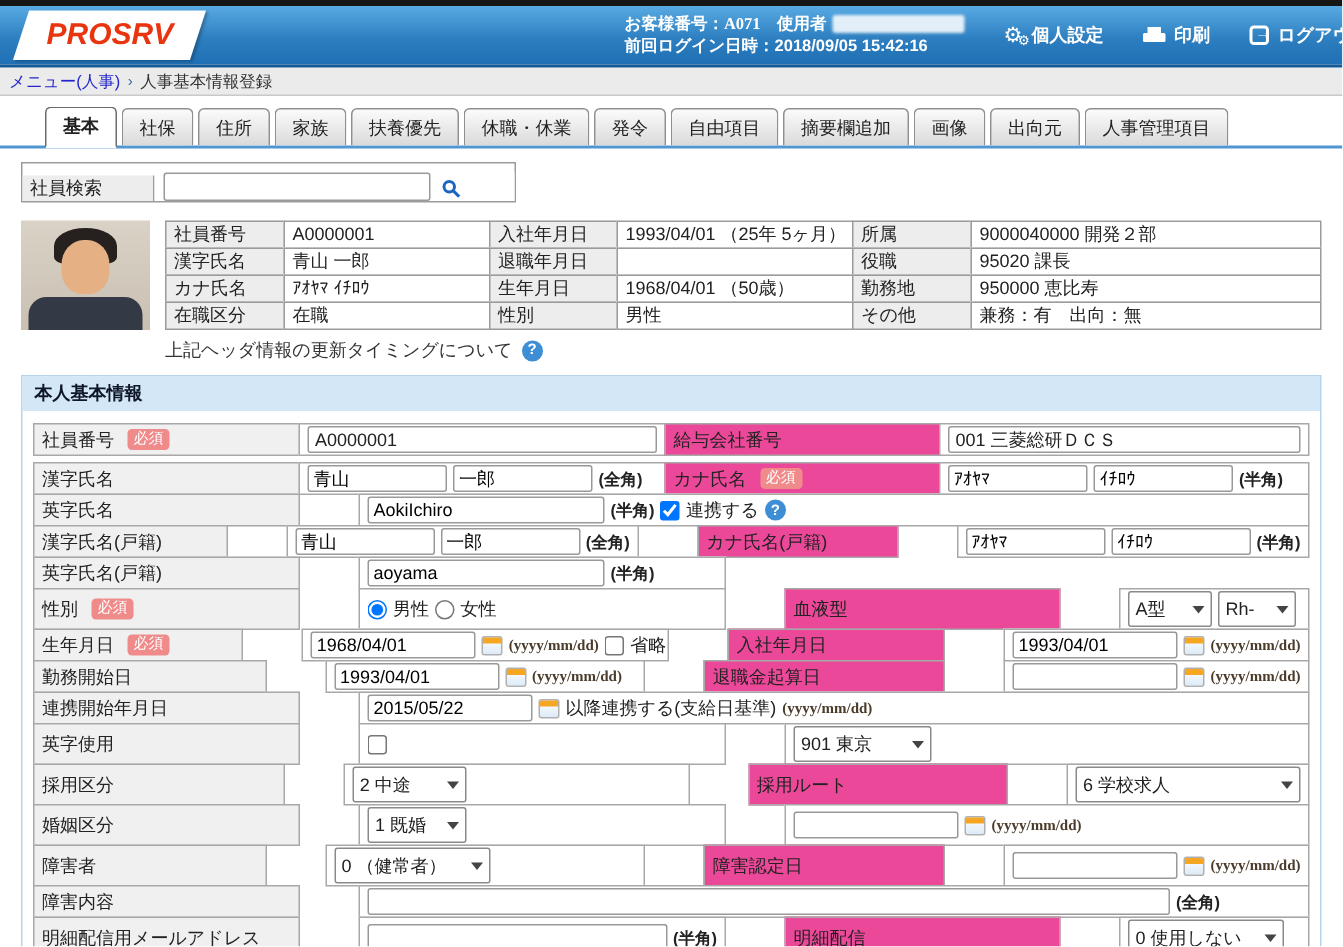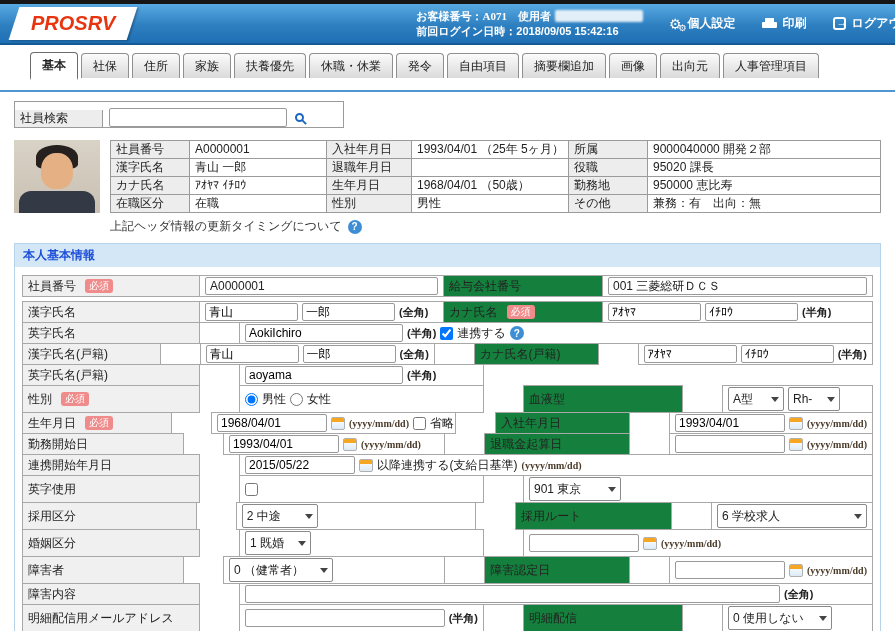--- a/index.html
+++ b/index.html
@@ -26,21 +26,21 @@
   .icon-logout::after { content:"→"; position:absolute; color:#fff; font-size:11px; font-weight:bold; left:2px; top:-3px; }
   .logout-btn { margin-right:-18px; }
 
   
   .breadcrumb-bar { height:19px; background:#ebebeb; border-bottom:1px solid #c9c9c9; display:flex; align-items:center; padding-left:6px; font-size:11px; gap:5px; }
   .bc-link { color:#2424cc; text-decoration:none; }
   .bc-sep { color:#2e6fb0; font-size:10px; }
   .bc-current { color:#333; }
 
   
-  .tab-bar { padding:7px 0 12px 30px; border-bottom:2px solid #4f96d2; display:flex; align-items:flex-end; gap:3px; background:#fff; }
+  .tab-bar { padding:7px 0 0 30px; border-bottom:2px solid #4f96d2; display:flex; align-items:flex-end; gap:3px; background:#fff; }
   .tab { border:1px solid #8f8f8f; border-bottom:none; border-radius:4px 4px 0 0; background:linear-gradient(#fbfbfb,#dadada); padding:4px 11px 3px; font-size:12px; color:#222; cursor:pointer; white-space:nowrap; }
   .tab.active { background:#fff; font-weight:bold; border-color:#6b6b6b; margin-bottom:-2px; border-bottom:2px solid #fff; padding-bottom:4px; }
 
   .content { padding:0 14px; }
 
   
   .search-row { margin-top:9px; display:flex; width:330px; border:1px solid #9b9b9b; height:27px;align-items:flex-end; }
   .search-label { width:88px; background:#ededed; border-right:1px solid #9b9b9b; display:flex; align-items:center; padding-left:5px; }
   .search-field { flex:1; background:#fff; display:flex; align-items:center; gap:8px; padding:0 6px; }
   .search-input { width:178px; height:19px; border:1px solid #999; border-radius:2px; font-size:12px; padding:0 3px; font-family:"Liberation Sans",sans-serif; }
@@ -59,28 +59,28 @@
   .scell { border:1px solid #9b9b9b; margin-left:-1px; height:19px; line-height:17px; padding:0 5px; font-size:12px; white-space:nowrap; overflow:hidden; background:#fff; }
   .scell:first-child { margin-left:0; }
   .slabel { background:#ededed; }
   .sw-l1 { width:80px; } .sw-v1 { width:138px; } .sw-l2 { width:86px; } .sw-v2 { width:158px; } .sw-l3 { width:80px; } .sw-v3 { flex:1; }
   .help-line { margin:5px 0 0 96px; display:flex; align-items:center; gap:6px; font-size:12px; color:#333; }
   .qmark { width:14px; height:14px; border-radius:50%; background:#3e8ed6; color:#fff; display:inline-flex; align-items:center; justify-content:center; font-size:10px; font-weight:bold; cursor:pointer; flex:none; }
   .qmark::after { content:"?"; }
 
   
   .form-box { margin-top:8px; border:1px solid #b7d3ea; padding:0 7px 8px 7px; }
-  .form-title { background:#d3e7f7; margin:0 -7px 8px -7px; padding:3px 8px; font-weight:bold; font-size:12px; color:#1d4ed8; }
+  .form-title { background:#d3e7f7; margin:0 -7px 8px -7px; padding:3px 8px; font-weight:bold; font-size:12px; color:#0f172a; }
   .frow { display:flex; align-items:stretch; }
   .frow + .frow { margin-top:-1px;gap:40px; }
   .fcell { border:1px solid #a8a8a8; margin-left:-1px; min-height:22px; display:flex; align-items:center; gap:4px; padding:1px 5px; font-size:12px; background:#fff; }
   .fcell:first-child { margin-left:0; }
   .flabel { width:178px; background:#f0f0f0; }
   .fc1 { width:245px; }
-  .flabel2 { width:160px; background:#15803d; }
+  .flabel2 { width:184px; background:#ec4899; }
   .fc2 { flex:1; }
   .fspan { flex:1; }
   .gapA { height:4px; }
   .req { background:#f08b8b; color:#fff; font-size:10px; border-radius:3px; padding:1px 4px; margin-left:5px; line-height:1.2; white-space:nowrap; }
   .rofield { flex:1; height:18px; border:1px solid #999; border-radius:2px; background:#fff; display:flex; align-items:center; padding:0 4px; }
   .tin { height:18px; border:1px solid #999; border-radius:2px; font-size:12px; padding:0 3px; font-family:"Liberation Sans",sans-serif; }
   .w-name { width:93px; } .w-date { width:110px; } .w-eng { width:158px; } .w-email { width:205px; } .w-dis { width:535px; }
   .note { font-size:11px; font-weight:bold; color:#222; white-space:nowrap; }
   .fmt { font-size:10px; font-weight:bold; color:#4a3b2a; font-family:"Liberation Serif",serif; white-space:nowrap; }
   .cal { width:14px; height:13px; border:1px solid #b0b0b0; border-radius:2px; background:linear-gradient(#ffffff,#dcebf8); position:relative; display:inline-block; cursor:pointer; flex:none; }
@@ -125,20 +125,25 @@
         <span class="icon-print"></span>
         <span>印刷</span>
       </button>
       <button class="hbtn logout-btn">
         <span class="icon-logout"></span>
         <span>ログアウト</span>
       </button>
     </div>
   </div>
 
+  <div class="breadcrumb-bar">
+    <a class="bc-link" href="#">メニュー(人事)</a>
+    <span class="bc-sep">›</span>
+    <span class="bc-current">人事基本情報登録</span>
+  </div>
 
   <div class="tab-bar">
     <div class="tab active">基本</div>
     <div class="tab">社保</div>
     <div class="tab">住所</div>
     <div class="tab">家族</div>
     <div class="tab">扶養優先</div>
     <div class="tab">休職・休業</div>
     <div class="tab">発令</div>
     <div class="tab">自由項目</div>

